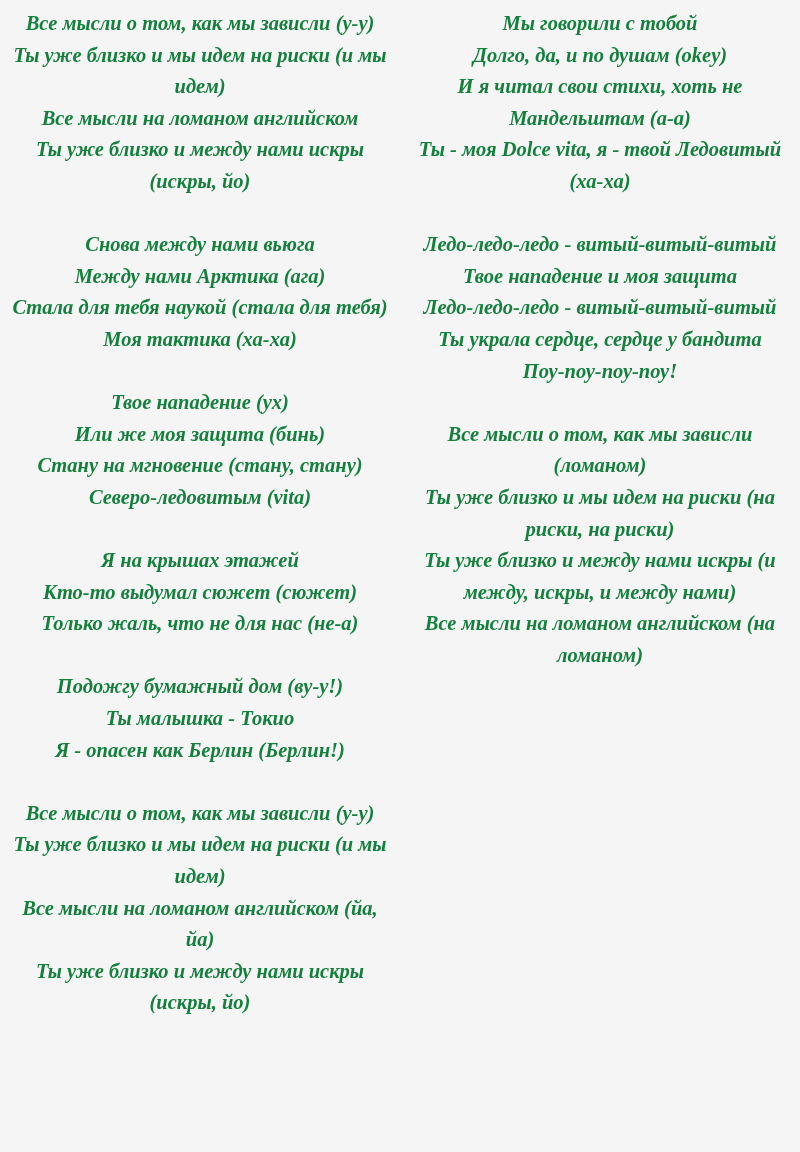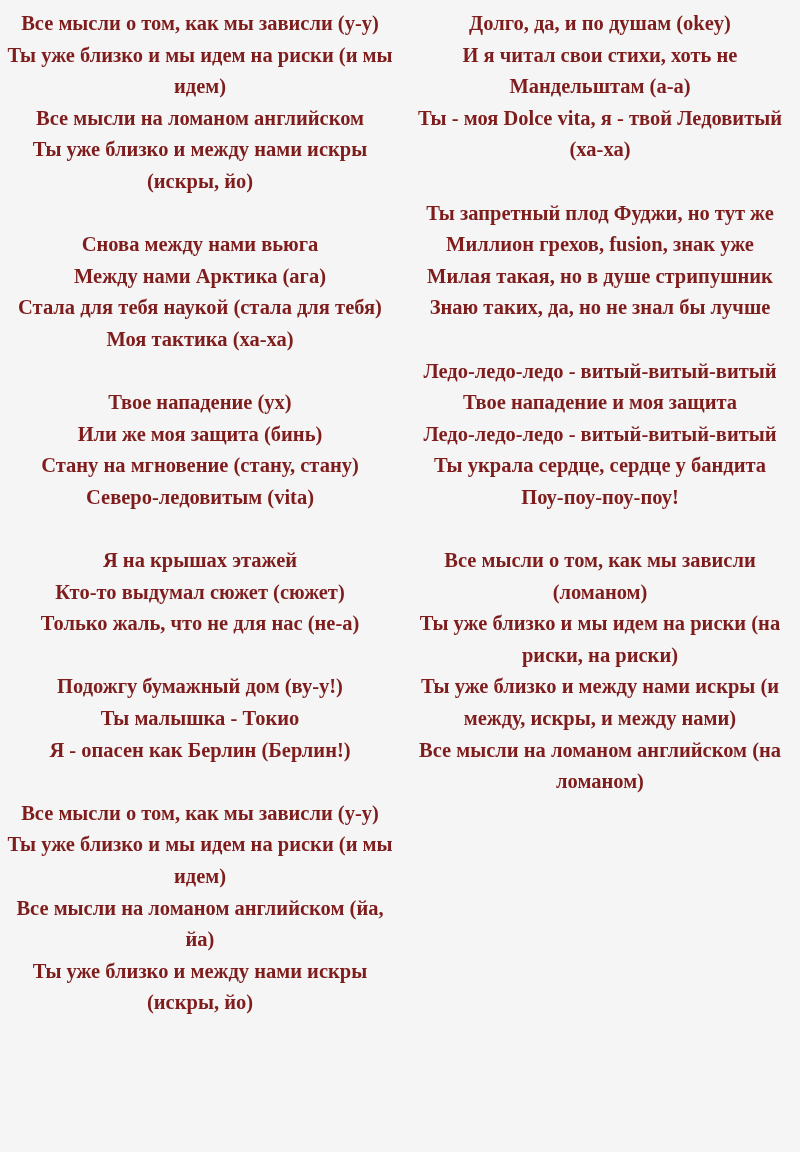--- a/index.html
+++ b/index.html
@@ -13,21 +13,22 @@
     overflow: hidden;
   }
   .lyrics-page {
     display: flex;
     flex-direction: row;
     width: 800px;
     padding-top: 8px;
     box-sizing: border-box;
     font-family: "Liberation Serif", "DejaVu Serif", serif;
     font-weight: 700;
-    color: #7f1d1d;
+    font-style: italic;
+    color: #15803d;
   }
   .lyrics-column {
     width: 400px;
     box-sizing: border-box;
     padding: 0 6px;
     text-align: center;
   }
   .stanza {
     margin: 0 0 31.6px 0;
   }
@@ -71,29 +72,24 @@
       </div>
       <div class="stanza">
         <div class="lyric-line">Все мысли о том, как мы зависли (у-у)</div>
         <div class="lyric-line">Ты уже близко и мы идем на риски (и мы идем)</div>
         <div class="lyric-line">Все мысли на ломаном английском (йа, йа)</div>
         <div class="lyric-line">Ты уже близко и между нами искры (искры, йо)</div>
       </div>
     </div>
   <div class="lyrics-column">
       <div class="stanza">
+        <div class="lyric-line">Мы говорили с тобой</div>
         <div class="lyric-line">Долго, да, и по душам (okey)</div>
         <div class="lyric-line">И я читал свои стихи, хоть не Мандельштам (а-а)</div>
         <div class="lyric-line">Ты - моя Dolce vita, я - твой Ледовитый (ха-ха)</div>
-      </div>
-      <div class="stanza">
-        <div class="lyric-line">Ты запретный плод Фуджи, но тут же</div>
-        <div class="lyric-line">Миллион грехов, fusion, знак уже</div>
-        <div class="lyric-line">Милая такая, но в душе стрипушник</div>
-        <div class="lyric-line">Знаю таких, да, но не знал бы лучше</div>
       </div>
       <div class="stanza">
         <div class="lyric-line">Ледо-ледо-ледо - витый-витый-витый</div>
         <div class="lyric-line">Твое нападение и моя защита</div>
         <div class="lyric-line">Ледо-ледо-ледо - витый-витый-витый</div>
         <div class="lyric-line">Ты украла сердце, сердце у бандита</div>
         <div class="lyric-line">Поу-поу-поу-поу!</div>
       </div>
       <div class="stanza">
         <div class="lyric-line">Все мысли о том, как мы зависли (ломаном)</div>

